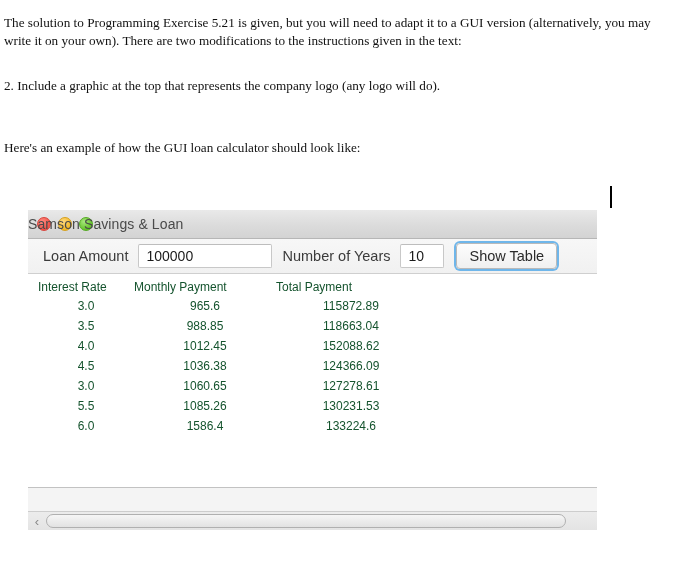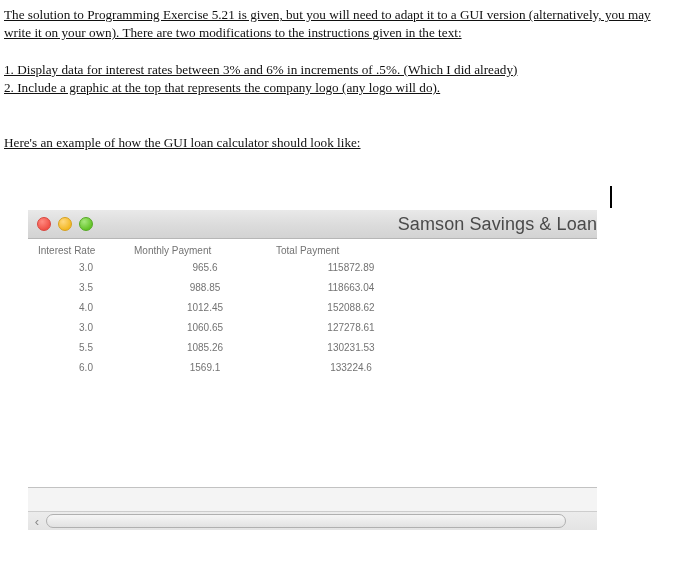--- a/index.html
+++ b/index.html
@@ -21,22 +21,21 @@
     position: absolute;
     left: 4px;
     top: 6px;
     width: 660px;
     font-family: "Liberation Serif", "DejaVu Serif", serif;
     font-size: 13.2px;
     line-height: 18.4px;
     color: #111111;
   }
   .doc p {
-    margin: 0 0 0 0;
-    text-decoration: underline;
+    margin: 8px 0 0 0;
   }
   .doc .gap {
     height: 18px;
   }
   .misspelled {
     position: relative;
     display: inline-block;
     border-bottom: 0;
   }
   .misspelled::after {
@@ -95,22 +94,22 @@
     border-radius: 50%;
     display: block;
   }
   .dot.red    { background: radial-gradient(circle at 35% 30%, #ff8a80, #f05046 72%); border: 1px solid #d8443c; }
   .dot.yellow { background: radial-gradient(circle at 35% 30%, #ffd980, #f3b823 72%); border: 1px solid #d6a01c; }
   .dot.green  { background: radial-gradient(circle at 35% 30%, #a6e77c, #63c327 72%); border: 1px solid #54a923; }
   .win-title {
     position: absolute;
     left: 0;
     right: 0;
-    text-align: right;
-    font-size: 18px;
+    text-align: left;
+    font-size: 14px;
     color: #4a4a4a;
     letter-spacing: 0.1px;
     pointer-events: none;
   }
 
   
   .toolbar {
     height: 35px;
     background: linear-gradient(to bottom, #f7f7f7 0%, #f1f1f1 100%);
     border-bottom: 1px solid #cfcfcf;
@@ -159,22 +158,22 @@
   
   .table-area {
     background: #ffffff;
     padding: 6px 0 0 10px;
     height: 196px;
     box-sizing: border-box;
     overflow: hidden;
   }
   table.data {
     border-collapse: collapse;
-    font-size: 10px;
-    color: #737373;
+    font-size: 12px;
+    color: #14532d;
   }
   table.data th {
     text-align: left;
     font-weight: normal;
     padding: 0 0 2px 0;
     white-space: nowrap;
   }
   table.data td {
     text-align: center;
     padding: 1px 0;
@@ -235,40 +234,46 @@
     border-radius: 7px;
     box-sizing: border-box;
   }
 </style>
 </head>
 <body>
 
 <div class="doc">
   <p>The solution to Programming Exercise 5.21 is given, but you will need to adapt it to a GUI version (alternatively, you may write it on your own). There are two modifications to the instructions given in the text:</p>
   <div class="gap"></div>
-  <p>1. Display data for interest rates between 3% and 6% in increments of .5%. (Which I did already)</p>
   <p>2. Include a graphic at the top that represents the company logo (any logo will do).</p>
   <div class="gap"></div>
   <div class="gap"></div>
   <p>Here's an example of how the GUI loan calculator should look like:</p>
 </div>
 
 <div class="caret"></div>
 
 <div class="app-window">
 
   <div class="titlebar">
     <div class="traffic">
       <span class="dot red"></span>
       <span class="dot yellow"></span>
       <span class="dot green"></span>
     </div>
     <div class="win-title">Samson Savings &amp; Loan</div>
   </div>
 
+  <div class="toolbar">
+    <span class="tb-label">Loan Amount</span>
+    <input class="tb-input amount" type="text" value="100000" style="">
+    <span class="tb-label">Number of Years</span>
+    <input class="tb-input years" type="text" value="10" style="">
+    <button class="tb-button">Show Table</button>
+  </div>
 
   <div class="table-area">
     <table class="data">
       <thead>
         <tr>
           <th class="c0">Interest Rate</th>
           <th class="c1">Monthly Payment</th>
           <th class="c2">Total Payment</th>
         </tr>
       </thead>
@@ -282,32 +287,37 @@
           <td class="c0">3.5</td>
           <td class="c1">988.85</td>
           <td class="c2">118663.04</td>
         </tr>
         <tr>
           <td class="c0">4.0</td>
           <td class="c1">1012.45</td>
           <td class="c2">152088.62</td>
         </tr>
         <tr>
+          <td class="c0">4.5</td>
+          <td class="c1">1036.38</td>
+          <td class="c2">124366.09</td>
+        </tr>
+        <tr>
           <td class="c0">3.0</td>
           <td class="c1">1060.65</td>
           <td class="c2">127278.61</td>
         </tr>
         <tr>
           <td class="c0">5.5</td>
           <td class="c1">1085.26</td>
           <td class="c2">130231.53</td>
         </tr>
         <tr>
           <td class="c0">6.0</td>
-          <td class="c1">1569.1</td>
+          <td class="c1">1586.4</td>
           <td class="c2">133224.6</td>
         </tr>
       </tbody>
     </table>
   </div>
 
   <div class="bottom-panel">
     <div class="hscroll">
       <div class="scroll-arrow">‹</div>
       <div class="scroll-track">

